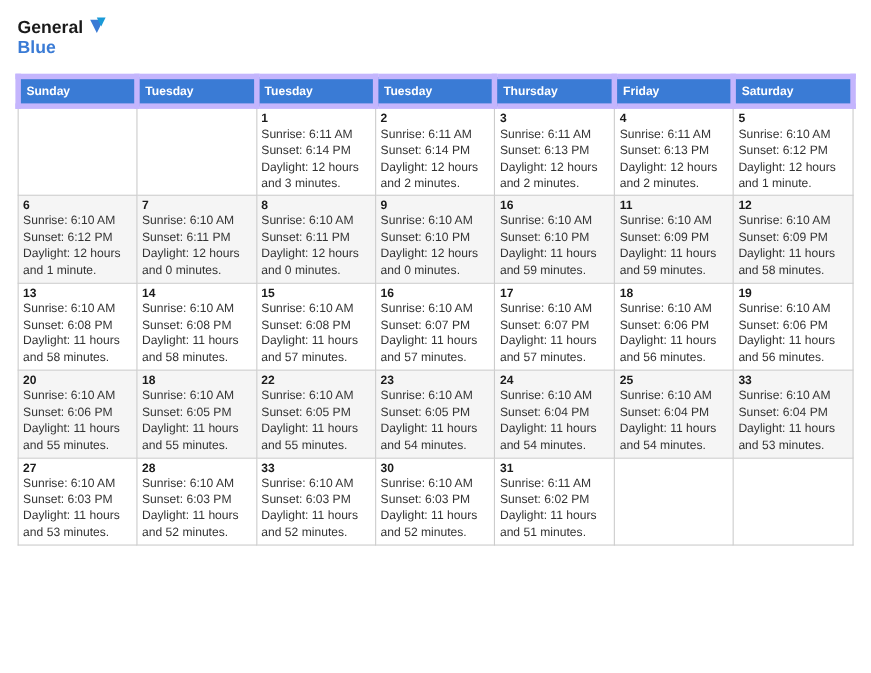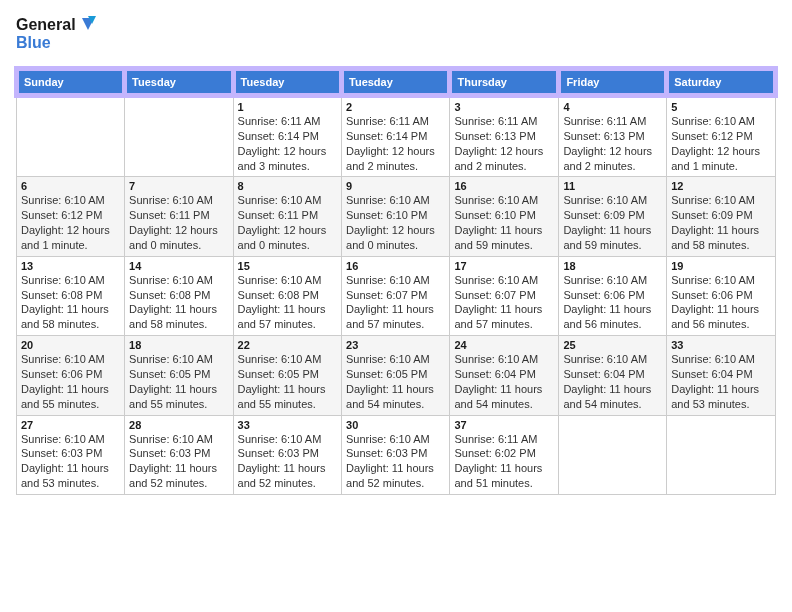--- a/index.html
+++ b/index.html
@@ -300,21 +300,21 @@
 Sunset: 6:03 PM
 Daylight: 11 hours and 52 minutes.</div>
           </td>
           <td>
             <span class="day-number">30</span>
             <div class="day-info" style="white-space: pre-line;">Sunrise: 6:10 AM
 Sunset: 6:03 PM
 Daylight: 11 hours and 52 minutes.</div>
           </td>
           <td>
-            <span class="day-number">37</span>
+            <span class="day-number">31</span>
             <div class="day-info" style="white-space: pre-line;">Sunrise: 6:11 AM
 Sunset: 6:02 PM
 Daylight: 11 hours and 51 minutes.</div>
           </td>
           <td class="empty-cell"></td>
           <td class="empty-cell"></td>
         </tr>
       </tbody>
   </table>
 </div>

